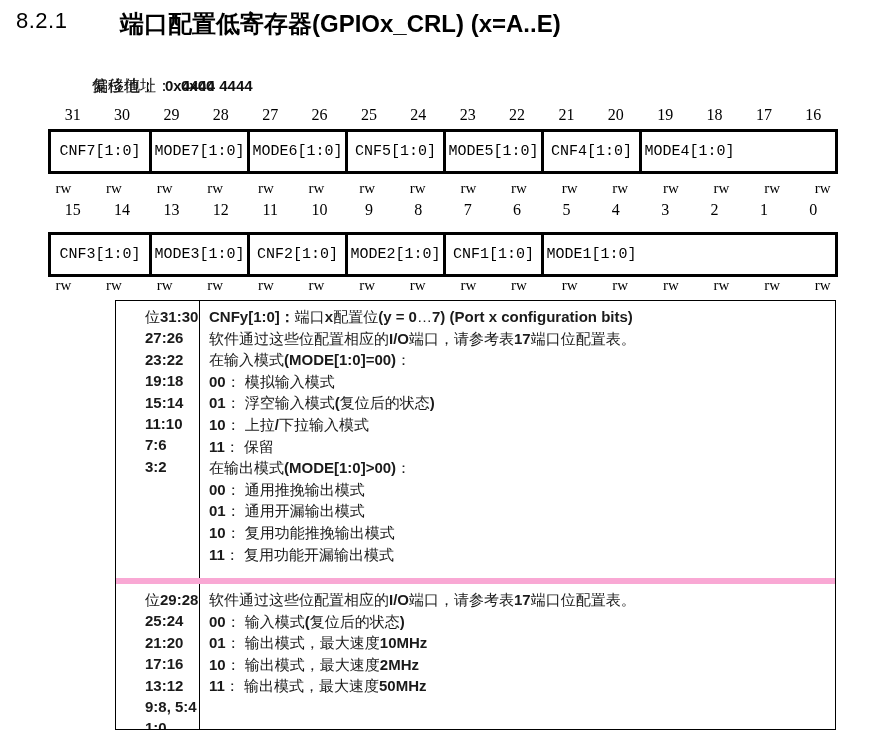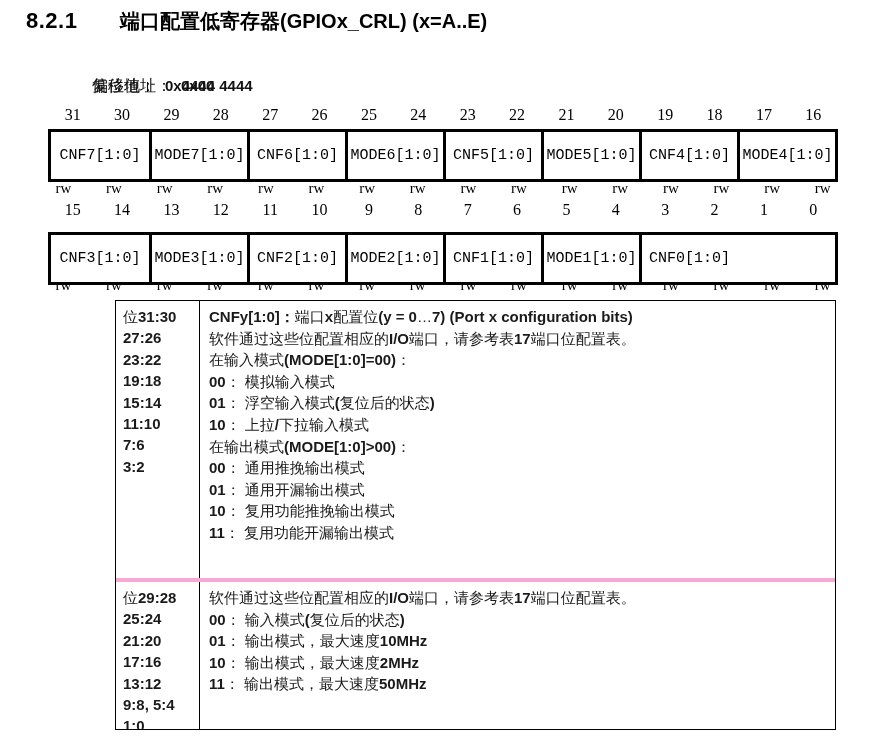--- a/index.html
+++ b/index.html
@@ -8,46 +8,46 @@
     width: 870px;
     height: 746px;
     background: #ffffff;
     font-family: "Liberation Sans", sans-serif;
     color: #000;
     overflow: hidden;
   }
 
   
   .sec-num {
-    position: absolute; left: 26px; top: 8px;
-    font-size: 22px; font-weight: bold; letter-spacing: 0.5px;
+    position: absolute; left: 16px; top: 8px;
+    font-size: 22px; font-weight: normal; letter-spacing: 0.5px;
   }
   .sec-title {
     position: absolute; left: 120px; top: 8px;
-    font-size: 20px; font-weight: bold;
+    font-size: 24px; font-weight: bold;
   }
 
   
   .meta { position: absolute; left: 92px; height: 20px; white-space: nowrap; }
   .meta.offset { top: 48px; margin-top: 28px; }
   .meta.reset  { top: 76px; }
   .meta-label { font-family: "Liberation Serif", serif; font-size: 16px; color: #111; }
   .meta-value { font-size: 15px; font-weight: bold; margin-left: 9px; color: #111; }
 
   
   .bits, .access {
     position: absolute; left: 48px; width: 790px;
     display: grid; grid-template-columns: repeat(16, 1fr);
     text-align: center;
     font-family: "Liberation Serif", serif;
   }
   .bits   { font-size: 16px; }
   .access { font-size: 15px; gap: 20px; }
   .fields {
-    position: absolute; left: 48px; width: 790px; height: 53px;
+    position: absolute; left: 48px; width: 790px; height: 45px;
     box-sizing: border-box;
     display: grid; grid-template-columns: repeat(8, 1fr);
     border: 3px solid #000;
     background: #fff;
   }
   .fcell {
     display: flex; align-items: center; justify-content: center;
     border-left: 3px solid #000;
     font-family: "Liberation Mono", monospace;
     font-size: 15px;
@@ -71,27 +71,27 @@
     background: #fff;
     font-size: 15px;
     color: #1a1a1a;
   }
   .desc-row {
     display: grid; grid-template-columns: 84px 1fr;
     box-sizing: border-box;
     overflow: hidden;
   }
   .desc-row:nth-child(1) { height: 277px; }
-  .desc-row:nth-child(2) { height: 151px; border-top: 4px solid #f9a8d4; }
+  .desc-row:nth-child(2) { height: 151px; border-top: 6px solid #f9a8d4; }
   .desc-bits {
     border-right: 1px solid #000;
     padding: 5px 2px 0 7px;
     box-sizing: border-box;
   }
-  .rangeline { line-height: 21.4px; white-space: nowrap; }
+  .rangeline { line-height: 21.4px; white-space: nowrap; margin-left: 22px; }
   .desc-body { padding: 5px 10px 0 9px; box-sizing: border-box; }
   .descline  { line-height: 21.6px; white-space: nowrap; }
   .fname { font-weight: bold; }
   .lat   { font-weight: bold; }
 </style>
 </head>
 <body>
 
 <div class="page">
 
@@ -120,21 +120,20 @@
         <span class="bitnum">21</span>
         <span class="bitnum">20</span>
         <span class="bitnum">19</span>
         <span class="bitnum">18</span>
         <span class="bitnum">17</span>
         <span class="bitnum">16</span>
       </div>
     <div class="fields">
         <div class="fcell">CNF7[1:0]</div>
         <div class="fcell">MODE7[1:0]</div>
-        <div class="fcell">CNF6[1:0]</div>
         <div class="fcell">MODE6[1:0]</div>
         <div class="fcell">CNF5[1:0]</div>
         <div class="fcell">MODE5[1:0]</div>
         <div class="fcell">CNF4[1:0]</div>
         <div class="fcell">MODE4[1:0]</div>
       </div>
     <div class="access">
         <span class="rw">rw</span>
         <span class="rw">rw</span>
         <span class="rw">rw</span>
@@ -173,21 +172,20 @@
         <span class="bitnum">1</span>
         <span class="bitnum">0</span>
       </div>
     <div class="fields">
         <div class="fcell">CNF3[1:0]</div>
         <div class="fcell">MODE3[1:0]</div>
         <div class="fcell">CNF2[1:0]</div>
         <div class="fcell">MODE2[1:0]</div>
         <div class="fcell">CNF1[1:0]</div>
         <div class="fcell">MODE1[1:0]</div>
-        <div class="fcell">CNF0[1:0]</div>
       </div>
     <div class="access">
         <span class="rw">rw</span>
         <span class="rw">rw</span>
         <span class="rw">rw</span>
         <span class="rw">rw</span>
         <span class="rw">rw</span>
         <span class="rw">rw</span>
         <span class="rw">rw</span>
         <span class="rw">rw</span>
@@ -214,20 +212,21 @@
           <div class="rangeline"><span class="lat">7:6</span></div>
           <div class="rangeline"><span class="lat">3:2</span></div>
         </div>
         <div class="desc-body">
           <div class="descline"><span class="fname">CNFy[1:0]：</span><span class="ftitle">端口<span class="lat">x</span>配置位<span class="lat">(y = 0</span>…<span class="lat">7) (Port x configuration bits)</span></span></div>
           <div class="descline">软件通过这些位配置相应的<span class="lat">I/O</span>端口，请参考表<span class="lat">17</span>端口位配置表。</div>
           <div class="descline">在输入模式<span class="lat">(MODE[1:0]=00)</span>：</div>
           <div class="descline"><span class="lat">00</span>：<span class="lat"> </span>模拟输入模式</div>
           <div class="descline"><span class="lat">01</span>：<span class="lat"> </span>浮空输入模式<span class="lat">(</span>复位后的状态<span class="lat">)</span></div>
           <div class="descline"><span class="lat">10</span>：<span class="lat"> </span>上拉<span class="lat">/</span>下拉输入模式</div>
+          <div class="descline"><span class="lat">11</span>：<span class="lat"> </span>保留</div>
           <div class="descline">在输出模式<span class="lat">(MODE[1:0]&gt;00)</span>：</div>
           <div class="descline"><span class="lat">00</span>：<span class="lat"> </span>通用推挽输出模式</div>
           <div class="descline"><span class="lat">01</span>：<span class="lat"> </span>通用开漏输出模式</div>
           <div class="descline"><span class="lat">10</span>：<span class="lat"> </span>复用功能推挽输出模式</div>
           <div class="descline"><span class="lat">11</span>：<span class="lat"> </span>复用功能开漏输出模式</div>
         </div>
       </div>
       <div class="desc-row">
         <div class="desc-bits">
           <div class="rangeline">位<span class="lat">29:28</span></div>

